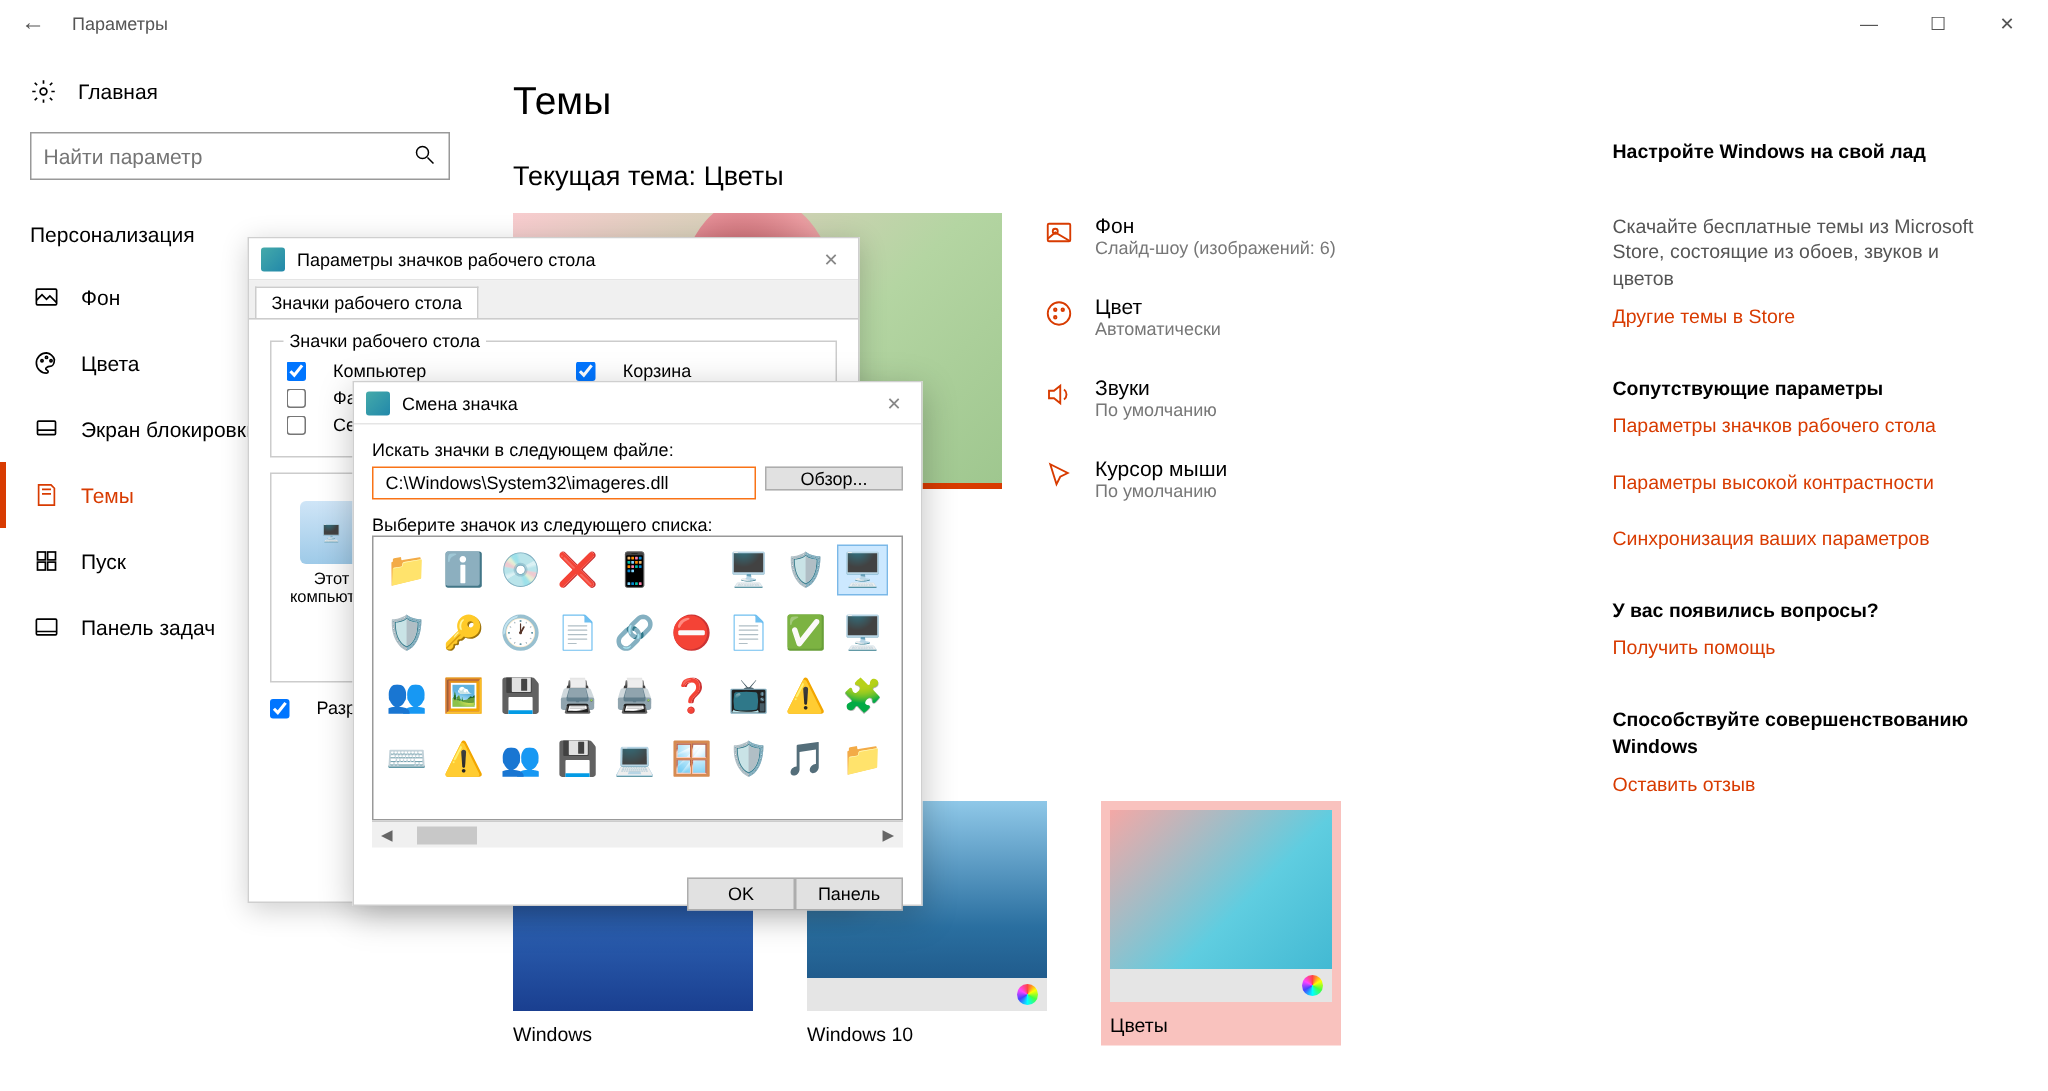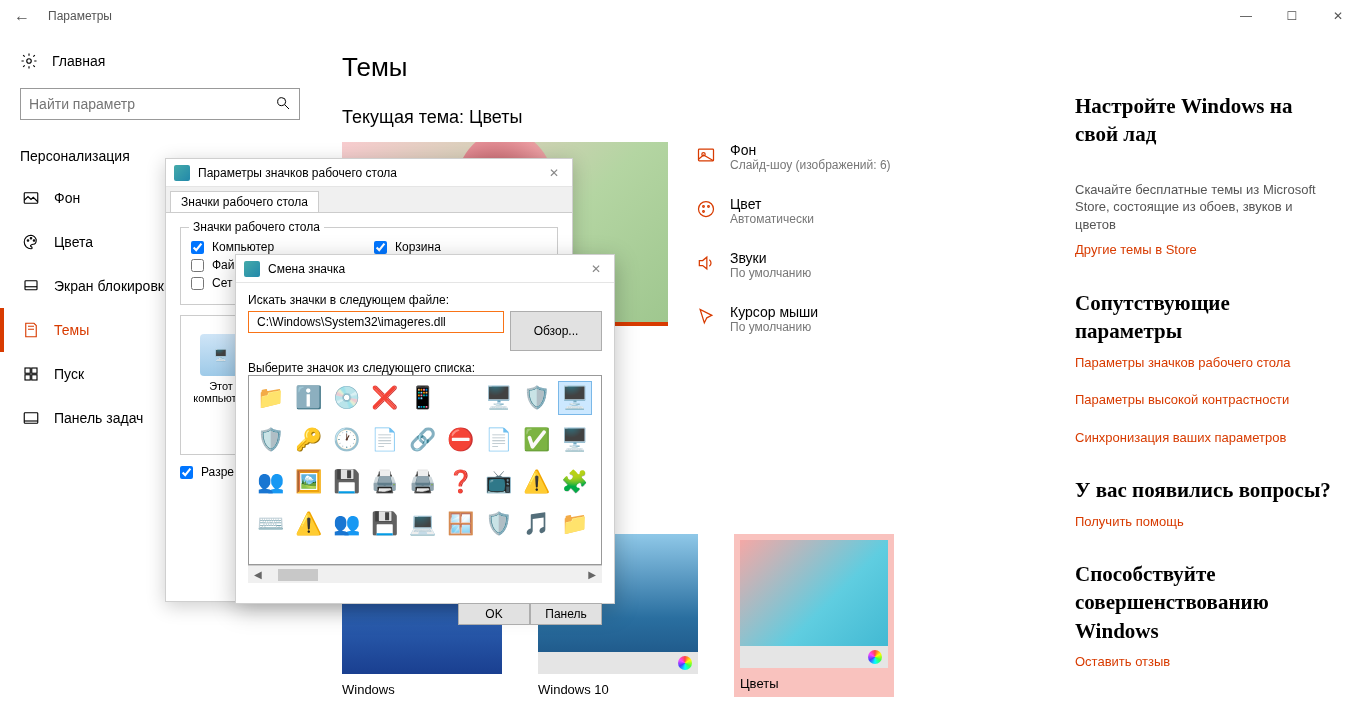--- a/index.html
+++ b/index.html
@@ -51,48 +51,48 @@
 .themecard .thumb.win { background:linear-gradient(to bottom,#3a7bd5 0%, #2b5fb0 60%, #1a3f90 100%); }
 .themecard .thumb.w10 { background:linear-gradient(to bottom,#8fc8e8 0%, #2a6fa0 60%, #1a4f80 100%); }
 .themecard .thumb.flowers { background:linear-gradient(135deg,#f4a8a6 0%, #5fcde0 55%, #3db5d0 100%); }
 .themecard.selected { padding:6px; background:#f9c2be; }
 .themecard.selected .thumb { width:148px; height:128px; }
 .themecard .swatch { position:absolute; bottom:0; left:0; right:0; height:22px; background:#e5e5e5; display:flex; align-items:center; justify-content:flex-end; padding-right:6px; }
 .themecard .cir { width:14px; height:14px; border-radius:50%; background:conic-gradient(#f44,#ff0,#4f4,#0ff,#44f,#f4f,#f44); }
 .themecard .label { font-size:13px; }
 
 
-.aside h2 { font-size:21px; font-weight:600; margin-bottom:8px;font-family:Liberation Serif, serif; }
+.aside h2 { font-size:13px; font-weight:600; margin-bottom:8px; }
 .aside p { color:#555; margin-bottom:8px;margin-top:32px; }
 .aside a { color:#d83b01; display:block; margin-bottom:20px; cursor:default; }
 .aside .block { margin-bottom:30px; }
 
 
 .dlg1 { position:absolute; left:165px; top:158px; width:408px; height:444px; background:#fff; border:1px solid #cfcfcf; box-shadow:0 4px 18px rgba(0,0,0,.2); z-index:50; }
 .dlg-head { height:28px; background:#fff; display:flex; align-items:center; padding:0 8px; font-size:12px; border-bottom:1px solid #e5e5e5; }
 .dlg-head .dicn { width:16px; height:16px; background:linear-gradient(135deg,#4aa,#28a); margin-right:8px; border-radius:2px;}
 .dlg-head .x { margin-left:auto; width:20px; text-align:center; color:#888; }
 .tabstrip { display:flex; background:#f0f0f0; border-bottom:1px solid #ccc; padding:4px 4px 0 4px; }
 .tabstrip .tab { background:#fff; border:1px solid #ccc; border-bottom:none; padding:3px 10px; font-size:12px; }
 .dlg-body { padding:14px; font-size:12px; }
 .group { border:1px solid #ccc; padding:8px 10px 10px 10px; margin-bottom:10px; position:relative; }
 .group .glabel { position:absolute; top:-8px; left:8px; background:#fff; padding:0 4px; }
-.chk { display:flex; align-items:center; gap:8px; margin:4px 0; }
+.chk { display:flex; align-items:center; gap:18px; margin:4px 0; }
 .chk input { width:13px; height:13px; }
 .icongrid { display:flex; gap:26px; margin-top:10px; }
 .icongrid .cell { text-align:center; font-size:11px; width:60px; }
 .icongrid .ibox { width:42px; height:42px; background:linear-gradient(#cfe5f7,#9ecae8); margin:0 auto 4px; border-radius:4px; display:flex; align-items:center; justify-content:center; }
 .allow { margin-top:10px; }
 
 
 .dlg2 { position:absolute; left:235px; top:254px; width:380px; height:350px; background:#fff; border:1px solid #cfcfcf; box-shadow:0 6px 22px rgba(0,0,0,.25); z-index:60; }
 .dlg2 .body2 { padding:10px 12px; font-size:12px; }
 .row-file { display:flex; gap:6px; margin:4px 0 10px 0; }
 .row-file input { flex:1; height:22px; border:1px solid #f97316; padding:0 8px; font-size:12px; }
-.row-file button { width:92px; height:40px; background:#e1e1e1; border:1px solid #adadad; font-size:12px; }
+.row-file button { width:92px; height:16px; background:#e1e1e1; border:1px solid #adadad; font-size:12px; }
 .iconlist { border:1px solid #999; height:190px; overflow:hidden; padding:6px; }
 .iconlist .grid { display:grid; grid-template-columns:repeat(10,32px); grid-auto-rows:36px; gap:6px 6px; }
 .iconlist .ic { width:32px; height:32px; display:flex; align-items:center; justify-content:center; font-size:22px; }
 .iconlist .ic.selected { background:#cce8ff; outline:1px solid #7ab8e8; }
 .scrollbar { height:18px; background:#f0f0f0; border-top:1px solid #ccc; display:flex; align-items:center; padding:0 4px; }
 .scrollbar .arrow { font-size:10px; color:#666; padding:0 2px; }
 .scrollbar .thumb { width:40px; height:12px; background:#c8c8c8; margin-left:14px; }
 .scrollbar .arrow2 { margin-left:auto; font-size:10px; color:#666; padding:0 2px;}
 .btnrow { display:flex; gap:0; justify-content:flex-end; padding:10px 12px; }
 .btnrow button { width:72px; height:22px; background:#e1e1e1; border:1px solid #adadad; font-size:12px; }

